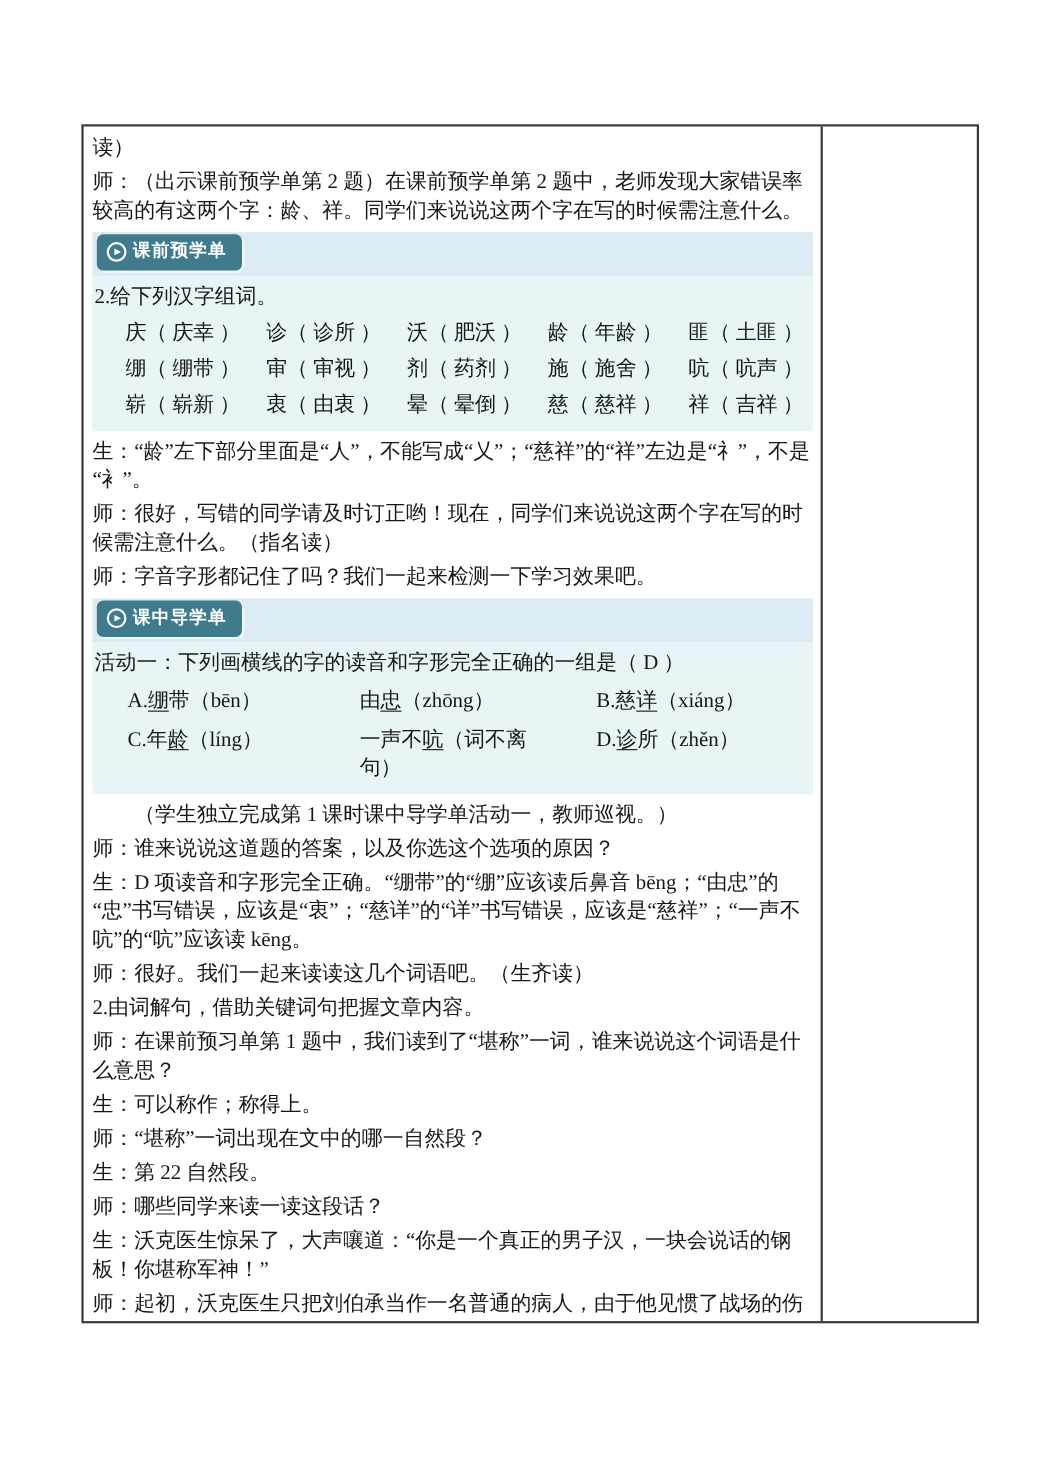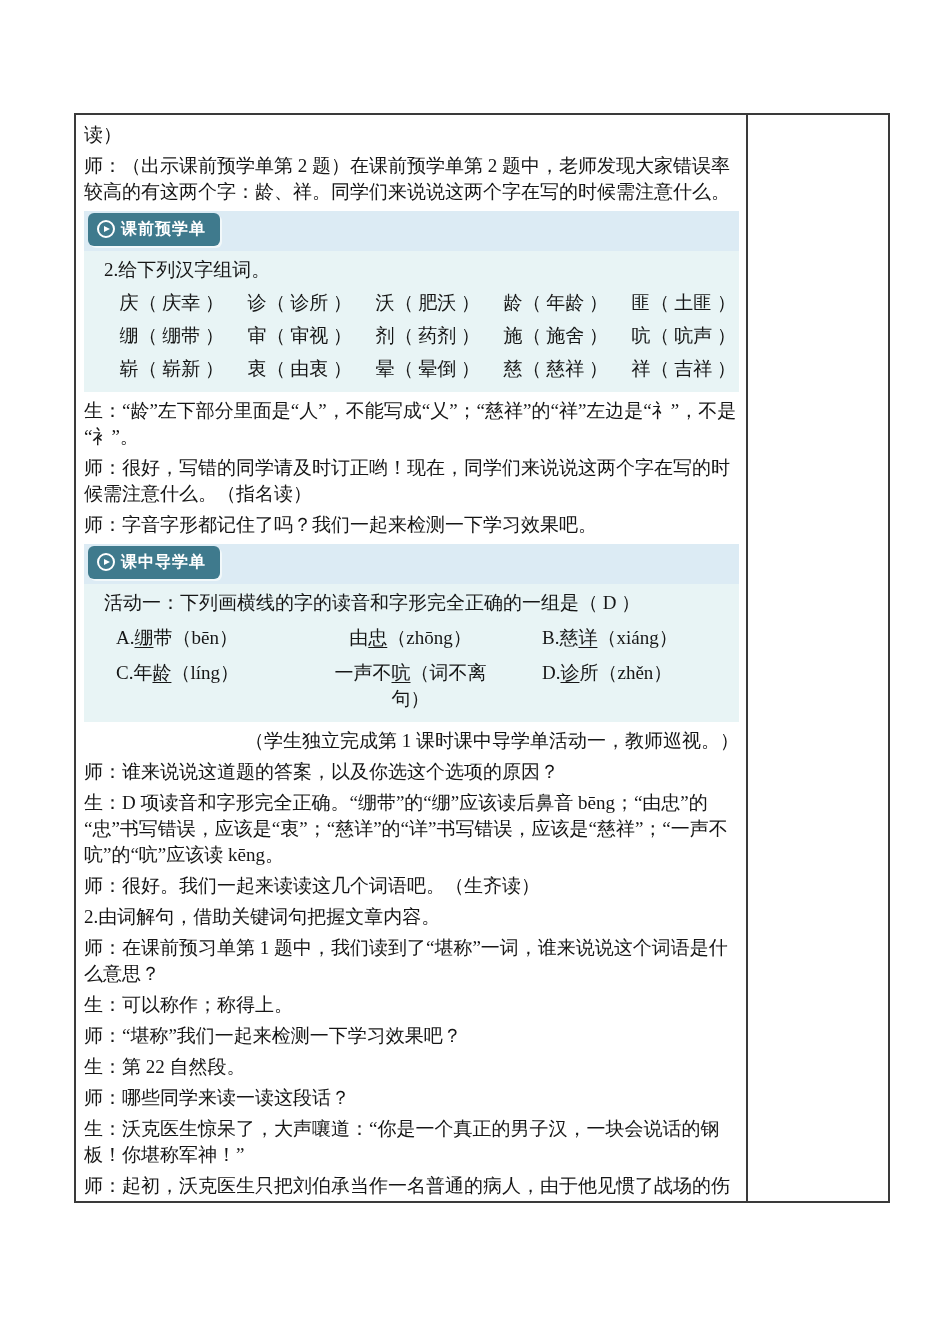--- a/index.html
+++ b/index.html
@@ -6,39 +6,39 @@
   body{width:950px;height:1344px;position:relative;
        font-family:"Liberation Serif","DejaVu Serif",serif;color:#161616;}
   .sheet{position:absolute;left:0;top:0;width:950px;height:1344px;}
   .lesson-table{position:absolute;left:74px;top:113px;width:812px;height:1086px;
        border:2px solid #3a3a3a;display:flex;background:#ffffff;}
   .main-cell{width:672px;border-right:2px solid #3a3a3a;box-sizing:border-box;
        padding:2px 7px 0 8px;font-size:19px;line-height:26px;overflow:hidden;}
   .side-cell{flex:1;box-sizing:border-box;padding:184px 6px 0 9px;
        font-size:19px;line-height:29px;overflow:hidden;}
   .para{margin:5px 0;}
-  .indent{text-indent:2em;text-align:right;}
+  .indent{text-indent:2em;}
   .section{margin:6px 0;}
   .band{background:#dcebf4;padding:2px 0 5px 4px;}
   .badge{display:inline-flex;align-items:center;background:#3f7a8d;color:#ffffff;
        font-weight:bold;font-size:16px;letter-spacing:1px;border-radius:6px;
        padding:3px 14px 4px 9px;box-shadow:2px 2px 0 #f2f8fa;}
   .play-icon{display:inline-block;width:14px;height:14px;border:2px solid #ffffff;
        border-radius:50%;position:relative;margin-right:6px;flex:0 0 auto;}
   .play-icon::after{content:"";position:absolute;left:5px;top:3.5px;width:0;height:0;
        border-left:6px solid #ffffff;border-top:3.5px solid transparent;
        border-bottom:3.5px solid transparent;}
   .sec-body{background:#e8f4f5;padding:6px 0 10px 0;}
-  .sec-title{margin:0;padding-left:20px;}
-  .char-row{display:flex;padding-left:12px;margin-top:7px;text-align:right;}
+  .sec-title{margin:0;padding-left:2px;}
+  .char-row{display:flex;padding-left:30px;margin-top:7px;}
   .char-item{width:128px;flex:0 0 auto;}
   .opt-row{display:flex;padding-left:32px;margin-top:9px;gap:48px;}
   .opt{flex:0 0 auto;}
   .opt.c1{width:163px;}
-  .opt.c2{width:167px;text-align:center;}
+  .opt.c2{width:167px;}
   .opt.c3{width:160px;}
   .u{text-decoration:underline;text-underline-offset:3px;}
   .side-title{font-weight:bold;margin:0 0 2px 0;}
   .side-body{margin:0;text-indent:2em;text-align:justify;}
 </style>
 </head>
 <body>
 
 <div class="sheet">
   <div class="lesson-table">
@@ -108,21 +108,21 @@
         </div>
       </div>
 
       <p class="para indent">（学生独立完成第 1 课时课中导学单活动一，教师巡视。）</p>
       <p class="para">师：谁来说说这道题的答案，以及你选这个选项的原因？</p>
       <p class="para">生：D 项读音和字形完全正确。“绷带”的“绷”应该读后鼻音 bēng；“由忠”的“忠”书写错误，应该是“衷”；“慈详”的“详”书写错误，应该是“慈祥”；“一声不吭”的“吭”应该读 kēng。</p>
       <p class="para">师：很好。我们一起来读读这几个词语吧。（生齐读）</p>
       <p class="para">2.由词解句，借助关键词句把握文章内容。</p>
       <p class="para">师：在课前预习单第 1 题中，我们读到了“堪称”一词，谁来说说这个词语是什么意思？</p>
       <p class="para">生：可以称作；称得上。</p>
-      <p class="para">师：“堪称”我们一起来检测一下学习效果吧？</p>
+      <p class="para">师：“堪称”一词出现在文中的哪一自然段？</p>
       <p class="para">生：第 22 自然段。</p>
       <p class="para">师：哪些同学来读一读这段话？</p>
       <p class="para">生：沃克医生惊呆了，大声嚷道：“你是一个真正的男子汉，一块会说话的钢板！你堪称军神！”</p>
       <p class="para">师：起初，沃克医生只把刘伯承当作一名普通的病人，由于他见惯了战场的伤员，当他检查了刘伯承的伤势后，立马认识到他是一名军人，但最后却惊呼他是“军神”。（板书：刘伯承　病人——军人——军神）</p>
 
     </div>
 
 
   </div>
 </div>

